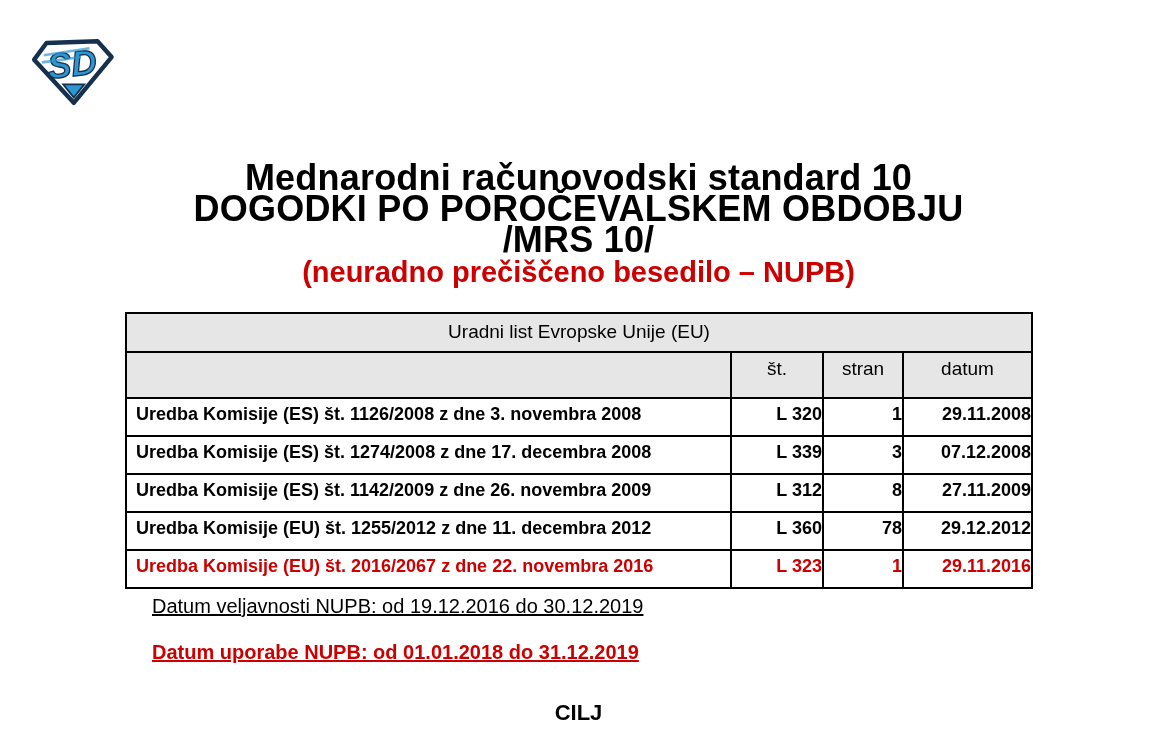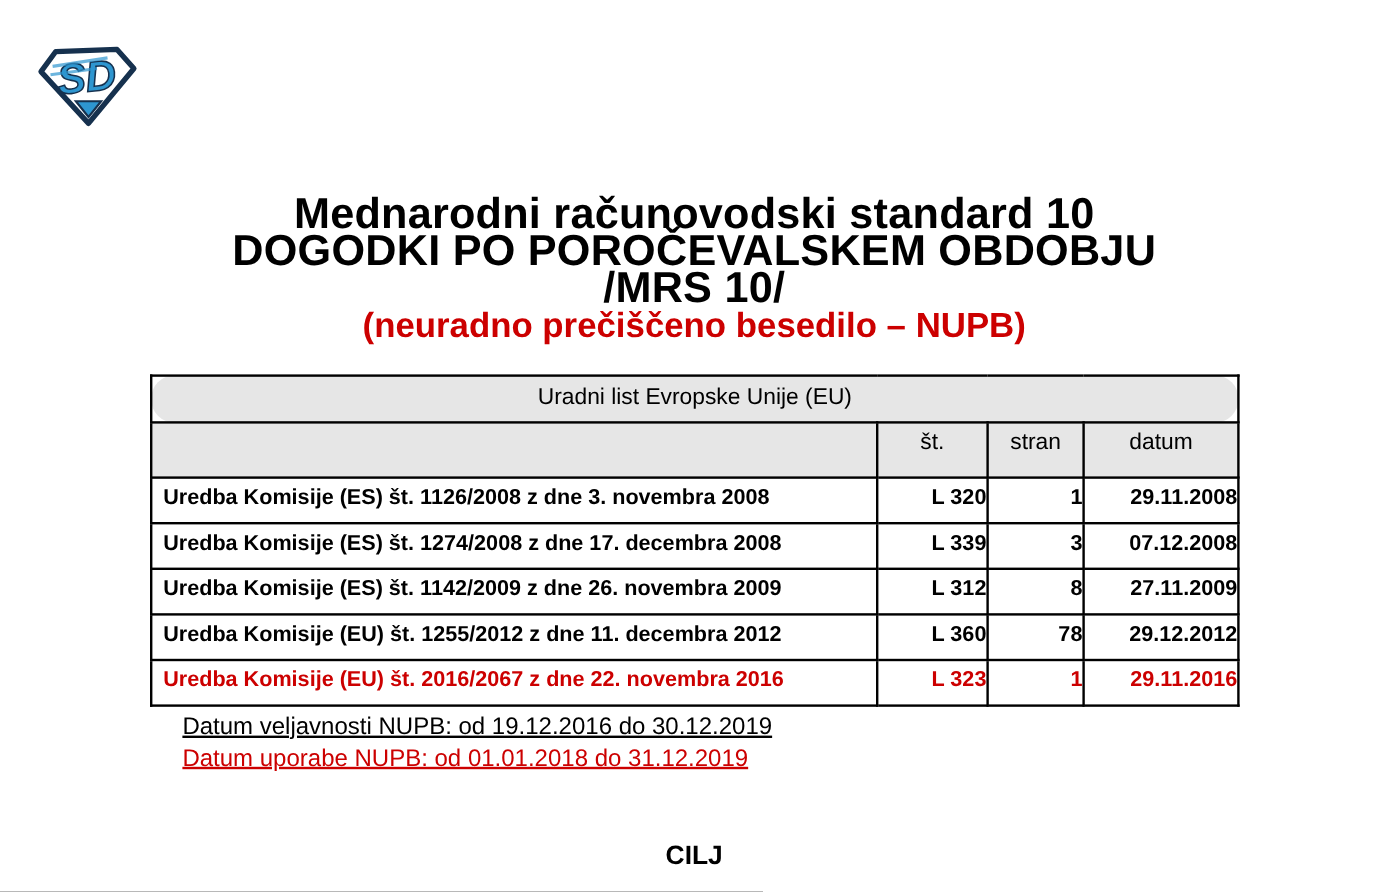--- a/index.html
+++ b/index.html
@@ -38,36 +38,35 @@
   }
   col.c-desc  { width:605px; }
   col.c-num   { width:92px; }
   col.c-page  { width:80px; }
   col.c-date  { width:129px; }
 
   tr.caption-row td {
     height:39px; background:var(--hdr-bg);
     text-align:center; font-weight:normal; font-size:19px;
     padding-top:7px;
-    border-radius:19px;
   }
   tr.header-row td {
     height:46px; background:var(--hdr-bg);
     text-align:center; font-weight:normal; font-size:19px;
     padding-top:5px;
   }
   tr.data-row td { height:38px; font-weight:bold; padding-top:5px; }
   td.desc  { text-align:left; padding-left:9px; padding-right:4px; }
   td.mid   { text-align:right; }
   tr.row-red td { color:var(--red); }
 
   
   .notes { position:absolute; left:152px; top:593px; }
   .note { font-size:20px; line-height:26px; text-decoration:underline; }
-  .note.red { color:var(--red); font-weight:normal; }
+  .note.red { color:var(--red); font-weight:bold;margin-top:20px; }
 
   
   .footer-heading {
     position:absolute; top:700px; left:0; width:100%;
     text-align:center; font-weight:bold; font-size:22px;
   }
 </style>
 </head>
 <body>
 

